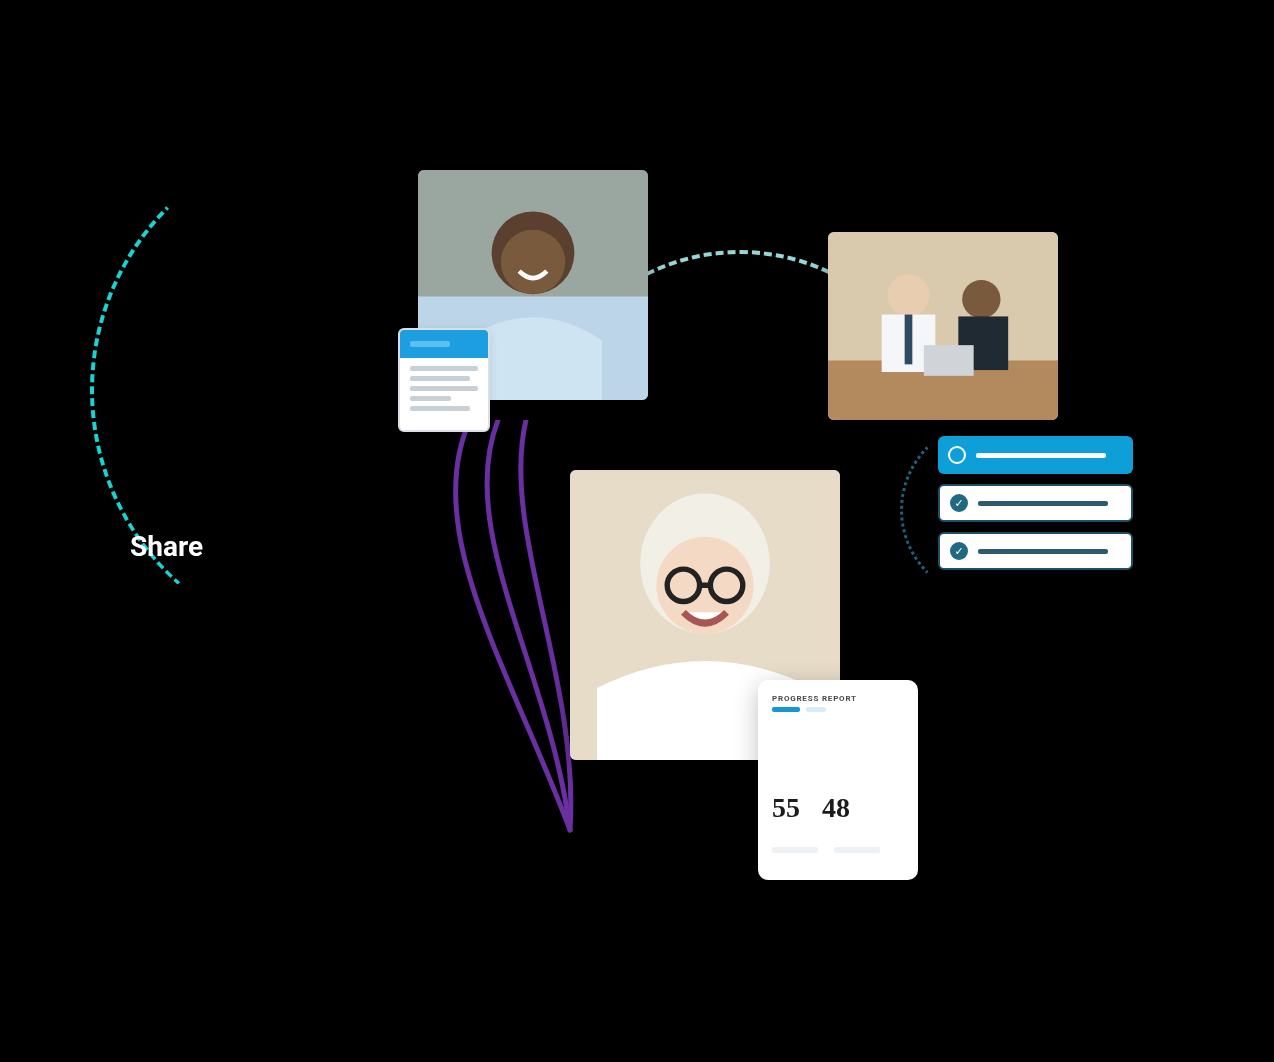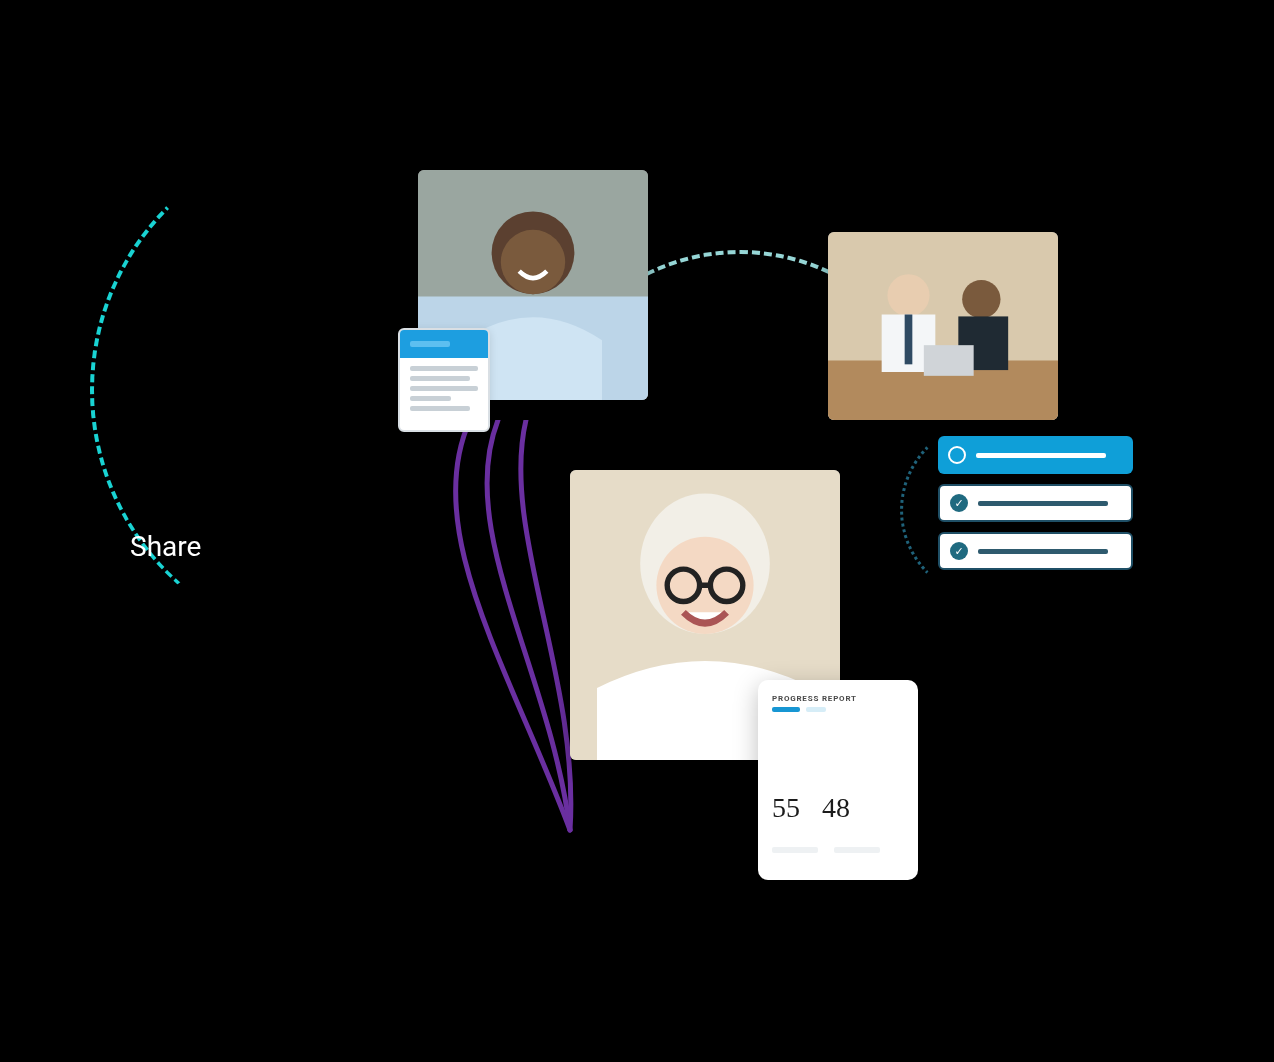--- a/index.html
+++ b/index.html
@@ -61,21 +61,21 @@
     width: 200px; height: 420px;
     pointer-events: none;
   }
 
   
   .share-label {
     position: absolute;
     left: 130px; top: 530px;
     color: #ffffff;
     font-size: 28px;
-    font-weight: 400;
+    font-weight: 700;
   }
 
   
   .photo {
     position: absolute;
     background: #888;
     border-radius: 6px;
     overflow: hidden;
     box-shadow: 0 4px 20px rgba(0,0,0,0.3);
   }
@@ -163,21 +163,21 @@
   .report-chart .col {
     flex:1; display:flex; flex-direction:column; justify-content:flex-end;
     gap:0;
   }
   .report-chart .bar-fg { background:#1796d3; width:100%; }
   .report-chart .bar-bg { background:#d6edf7; width:100%; }
   .report-numbers {
     display:flex; gap:22px;
     font-family: Georgia, "Times New Roman", serif;
     font-size: 28px;
-    font-weight:400;
+    font-weight:700;
     color:#1b1b1b;
     margin-bottom:23px;
   }
   .report-foot {
     display:flex; gap:16px;
   }
   .report-foot .f { height:6px; width:46px; background:#eef1f3; border-radius:2px; }
 </style>
 </head>
 <body>

